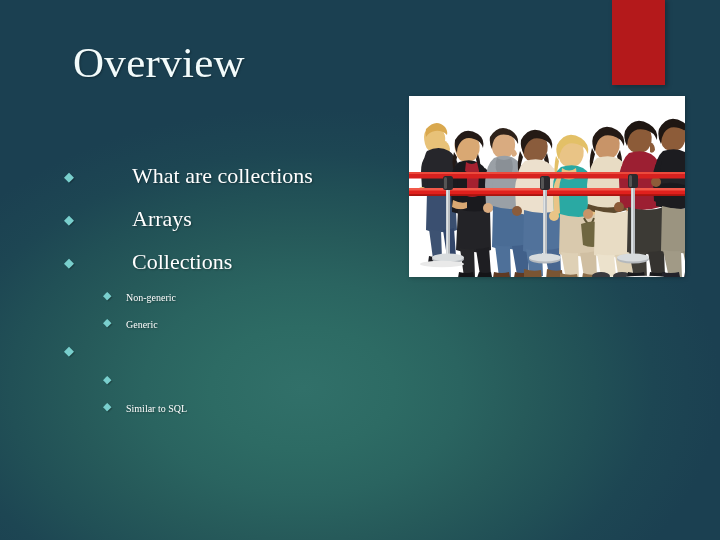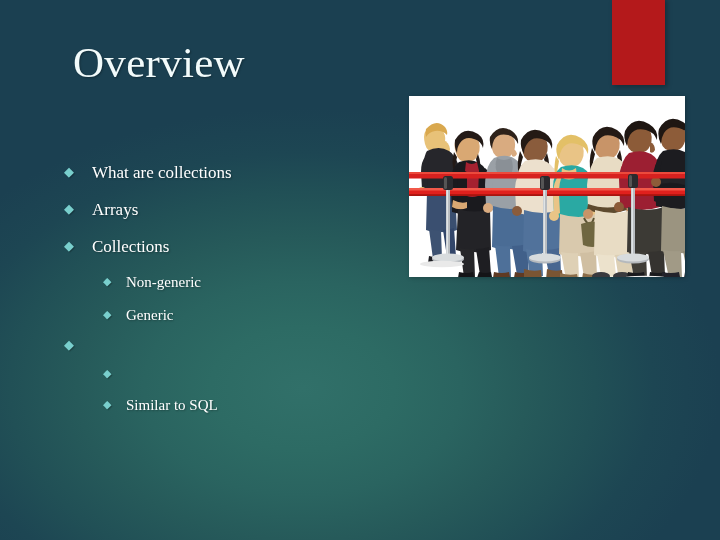--- a/index.html
+++ b/index.html
@@ -89,22 +89,22 @@
   .lvl2 .diamond {
     font-size: 11px;
     width: 23px;
     position: relative;
     top: -2px;
   }
   .btext {
     color: #ffffff;
     text-shadow: 1px 1px 2px rgba(0,0,0,0.33);
   }
-  .lvl1 .btext { font-size: 17px; }
-  .lvl2 .btext { font-size: 15px; }
+  .lvl1 .btext { font-size: 22px; margin-left: 40px; }
+  .lvl2 .btext { font-size: 10px; }
 
   
   #photo {
     position: absolute;
     left: 409px;
     top: 96px;
     width: 276px;
     height: 181px;
     background: #ffffff;
     overflow: hidden;

